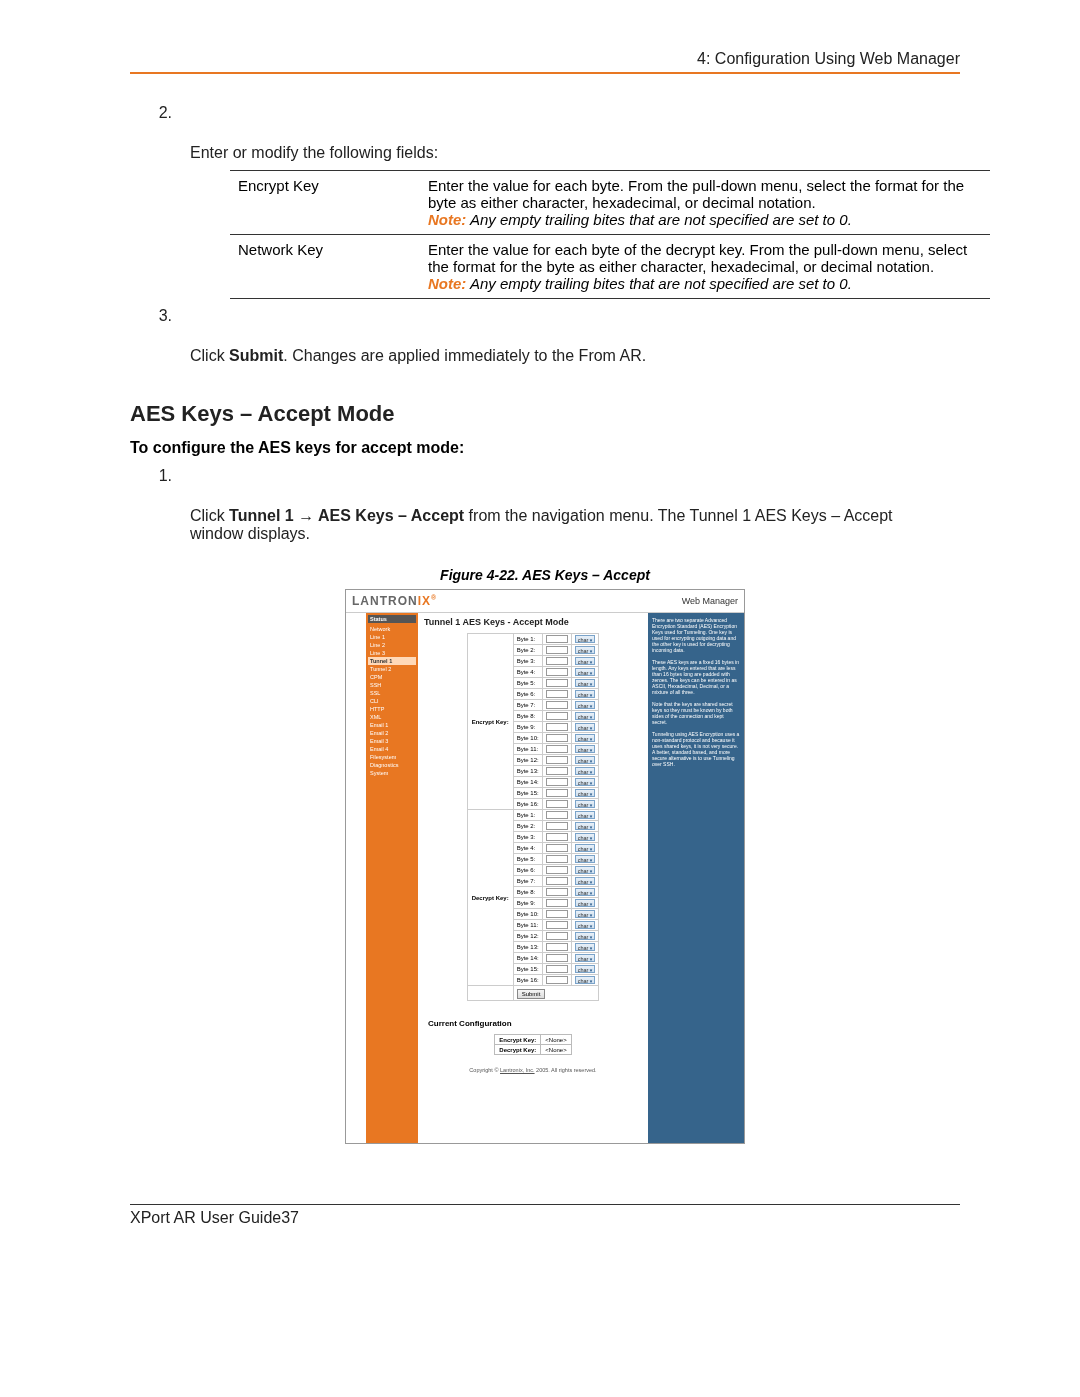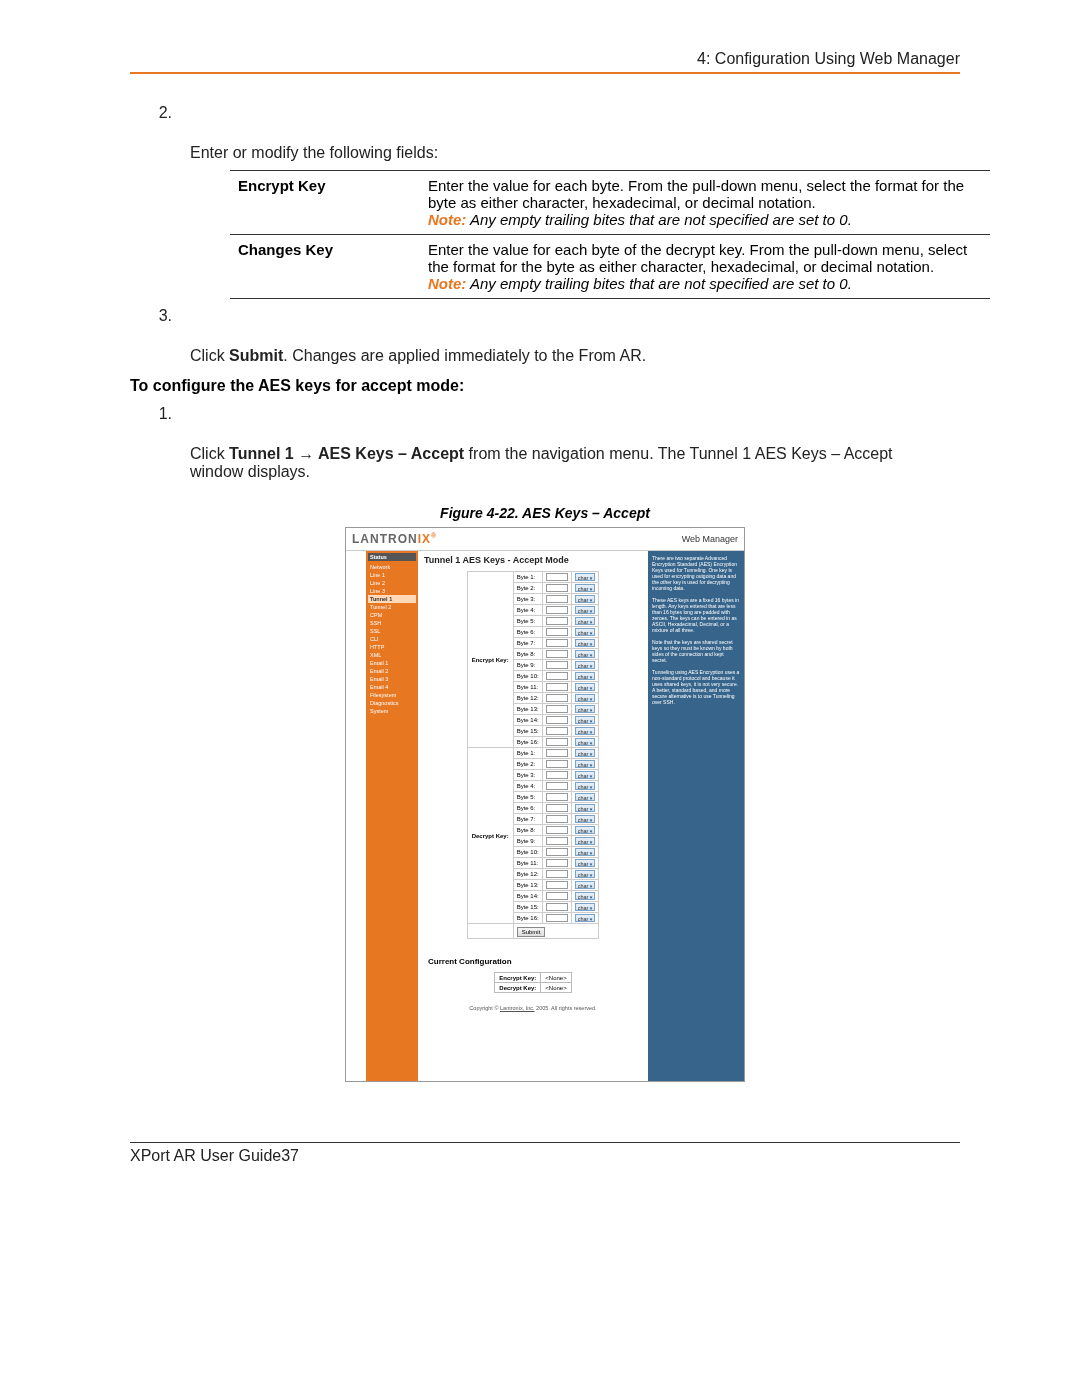--- a/index.html
+++ b/index.html
@@ -46,21 +46,21 @@
     font-size: 15px;
   }
   .fields-table td {
     border-top: 1.5px solid #333;
     border-bottom: 1.5px solid #333;
     padding: 6px 8px 6px 8px;
     vertical-align: top;
   }
   .fields-table td.key {
     width: 190px;
-    font-weight: bold;
+    font-weight: normal;
   }
   .note-label {
     font-weight: bold;
     font-style: italic;
     color: #e87722;
   }
   .note-body {
     font-style: italic;
   }
   h2.section {
@@ -259,36 +259,37 @@
     <table class="fields-table">
       <tbody>
           <tr>
         <td class="key">Encrypt Key</td>
         <td>
           <span>Enter the value for each byte. From the pull-down menu, select the format for the byte as either character, hexadecimal, or decimal notation.</span><br>
           <span class="note-label">Note:</span><span class="note-body"> Any empty trailing bites that are not specified are set to 0.</span>
         </td>
       </tr>
       <tr>
-        <td class="key">Changes Key</td>
+        <td class="key">Network Key</td>
         <td>
           <span>Enter the value for each byte of the decrypt key. From the pull-down menu, select the format for the byte as either character, hexadecimal, or decimal notation.</span><br>
           <span class="note-label">Note:</span><span class="note-body"> Any empty trailing bites that are not specified are set to 0.</span>
         </td>
       </tr>
     </tbody>
       </table>
 
     <div class="step">
       <div class="step-num">3.</div>
       <div class="step-body">
         <span>Click </span><span class="bold">Submit</span><span>. Changes are applied immediately to the From AR.</span>
       </div>
     </div>
 
+    <h2 class="section">AES Keys – Accept Mode</h2>
     <div class="subhead">To configure the AES keys for accept mode:</div>
 
     <div class="step">
       <div class="step-num">1.</div>
       <div class="step-body">
         <span>Click </span><span class="bold">Tunnel 1 </span><span class="bold arrow-sym">→</span><span class="bold"> AES Keys – Accept</span><span> from the navigation menu. The Tunnel 1 AES Keys – Accept window displays.</span>
       </div>
     </div>
 
     <div class="figure-caption">Figure 4-22. AES Keys – Accept</div>

